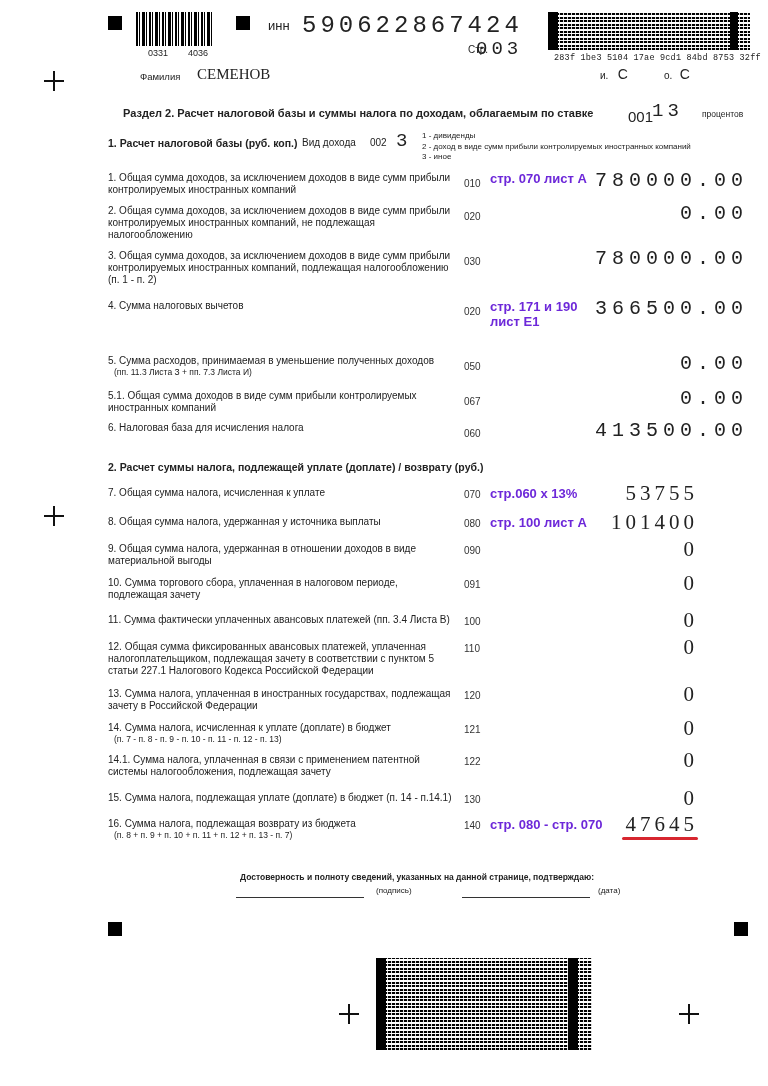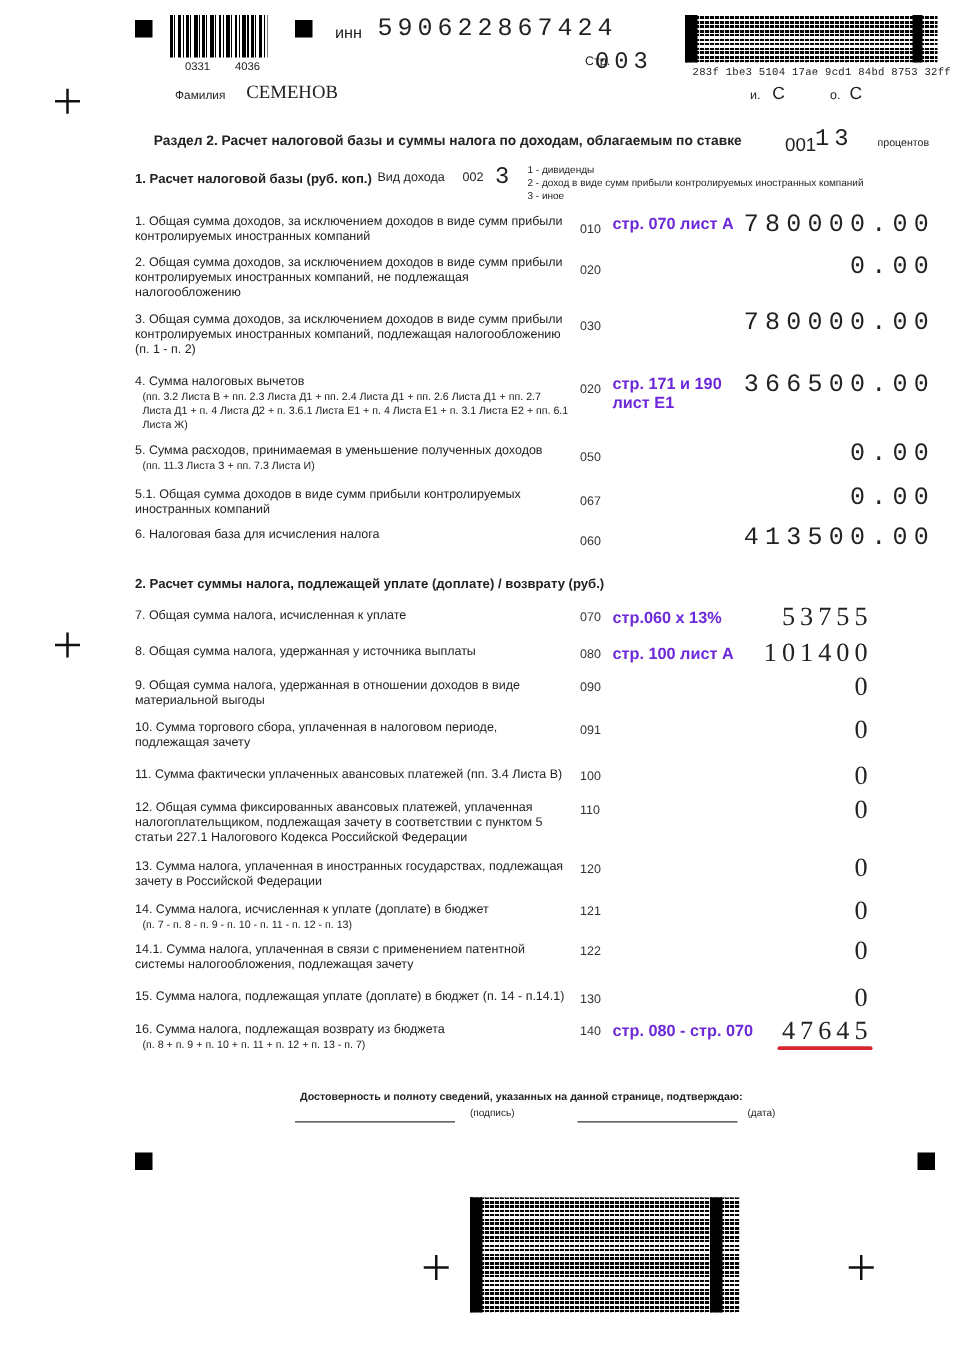--- a/index.html
+++ b/index.html
@@ -39,21 +39,21 @@
 <div class="cross" style="left:44px;top:71px;"></div>
 <div class="cross" style="left:44px;top:506px;"></div>
 <div class="cross" style="left:339px;top:1004px;"></div>
 <div class="cross" style="left:679px;top:1004px;"></div>
 
 <div class="barcode1"></div>
 <div class="abs" style="left:148px;top:48px;font-size:9px;">0331</div>
 <div class="abs" style="left:188px;top:48px;font-size:9px;">4036</div>
 
 <div class="abs" style="left:268px;top:18px;font-size:13px;text-transform:lowercase;">ИНН</div>
-<div class="abs mono" style="left:302px;top:12px;font-size:20px;letter-spacing:4px;">590622867424</div>
+<div class="abs mono" style="left:302px;top:12px;font-size:24px;letter-spacing:4px;">590622867424</div>
 <div class="abs" style="left:468px;top:44px;font-size:10px;">Стр.</div>
 <div class="abs mono" style="left:476px;top:38px;font-size:19px;letter-spacing:4px;">003</div>
 
 <div class="abs" style="left:140px;top:71px;font-size:9.5px;">Фамилия</div>
 <div class="abs serif" style="left:197px;top:66px;font-size:15px;">СЕМЕНОВ</div>
 
 <div class="pdf417" style="left:548px;top:12px;width:202px;height:38px;">
   <div class="pdf-edge" style="left:0;width:10px;"></div>
   <div class="pdf-edge" style="right:12px;width:8px;"></div>
 </div>
@@ -95,21 +95,21 @@
       <div class="row-note" style="top:-1px;width:120px;"></div>
       <div class="row-val" style="top:-3px">0.00</div>
     </div>
     <div class="row" style="top: 250px;">
       <div class="row-label"><span>3. Общая сумма доходов, за исключением доходов в виде сумм прибыли контролируемых иностранных компаний, подлежащая налогообложению (п. 1 - п. 2)</span><span class="sub"></span></div>
       <div class="row-code" style="top:6px">030</div>
       <div class="row-note" style="top:-1px;width:120px;"></div>
       <div class="row-val" style="top:-3px">780000.00</div>
     </div>
     <div class="row" style="top: 300px;">
-      <div class="row-label"><span>4. Сумма налоговых вычетов</span><span class="sub">(пп. 3.2 Листа В + пп. 2.3 Листа Д1 + пп. 2.4 Листа Д1 + пп. 2.6 Листа Д1 + пп. 2.7 Листа Д1 + п. 4 Листа Д2 + п. 3.6.1 Листа Е1 + п. 4 Листа Е1 + п. 3.1 Листа Е2 + пп. 6.1 Листа Ж)</span></div>
+      <div class="row-label"><span>4. Сумма налоговых вычетов</span></div>
       <div class="row-code" style="top:6px">020</div>
       <div class="row-note" style="top:-1px;width:120px;">стр. 171 и 190 лист Е1</div>
       <div class="row-val" style="top:-3px">366500.00</div>
     </div>
     <div class="row" style="top: 355px;">
       <div class="row-label"><span>5. Сумма расходов, принимаемая в уменьшение полученных доходов</span><span class="sub">(пп. 11.3 Листа З + пп. 7.3 Листа И)</span></div>
       <div class="row-code" style="top:6px">050</div>
       <div class="row-note" style="top:-1px;width:120px;"></div>
       <div class="row-val" style="top:-3px">0.00</div>
     </div>

